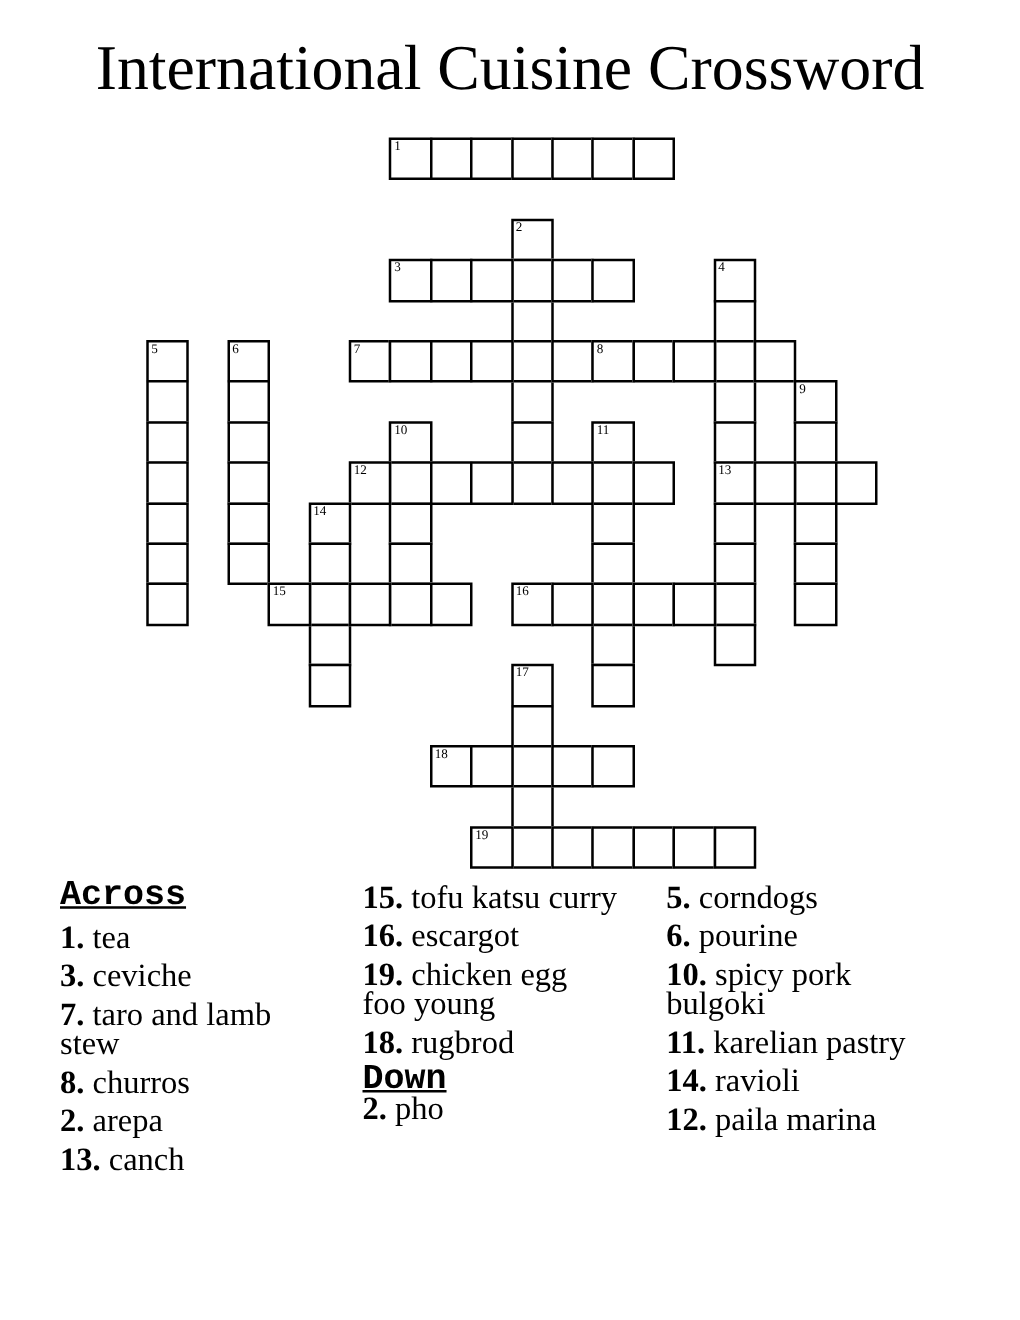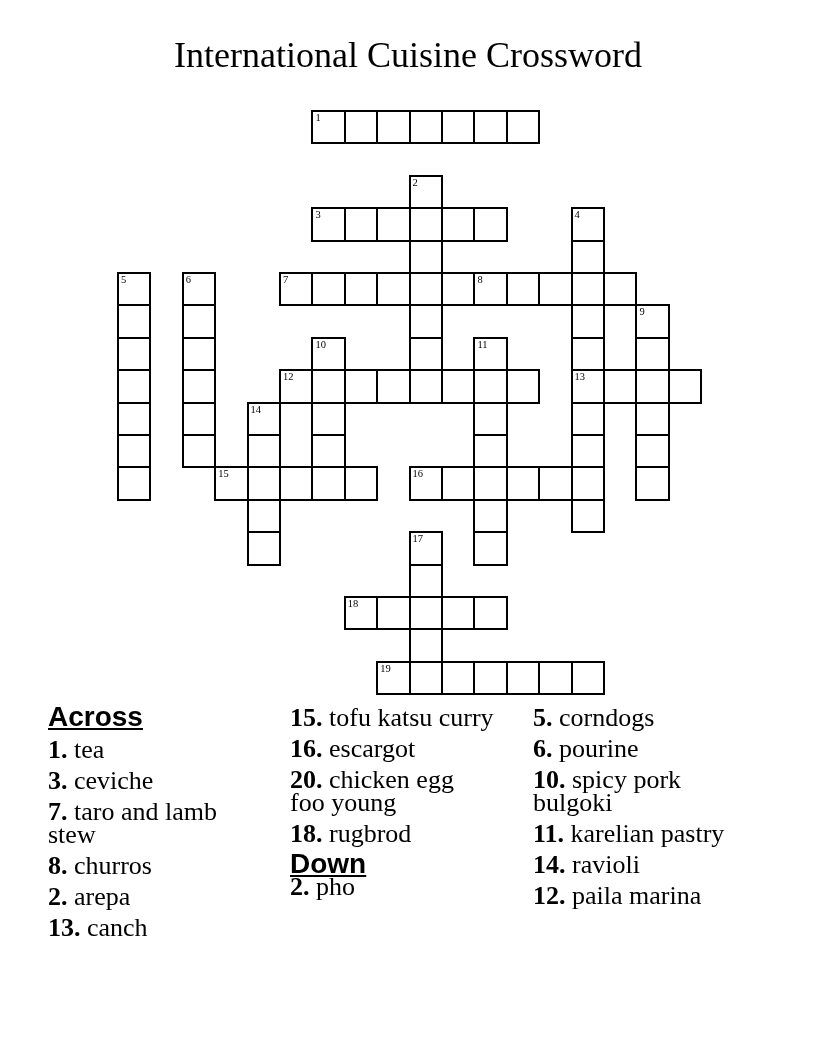--- a/index.html
+++ b/index.html
@@ -16,21 +16,21 @@
     font-family: "Liberation Serif", serif;
     color: #000000;
   }
   .title {
     position: absolute;
     top: 33px;
     left: 0;
     width: 816px;
     margin: 0;
     text-align: center;
-    font-size: 36px;
+    font-size: 51px;
     font-weight: normal;
     line-height: 45px;
     font-family: "Liberation Serif", serif;
   }
   .grid-layer {
     position: absolute;
     top: 0;
     left: 0;
     width: 816px;
     height: 1056px;
@@ -55,21 +55,21 @@
   .clue-col {
     position: absolute;
     top: 706px;
     width: 242px;
   }
   .clue-heading {
     font-size: 28px;
     font-weight: bold;
     line-height: 21px;
     text-decoration: underline;
-    font-family: Liberation Sans, sans-serif;
+    font-family: Liberation Mono, monospace;
   }
   .clue-heading.h-across { margin-bottom: 11px; }
   .clue-heading.h-down   { margin-bottom: 1px; }
   .clue {
     font-size: 26px;
     line-height: 23px;
     margin-bottom: 8px;
     font-family: "Liberation Serif", serif;
   }
   .clue .clue-num {
@@ -231,21 +231,21 @@
       <div class="clue"><span class="clue-num">1.</span> tea</div>
       <div class="clue"><span class="clue-num">3.</span> ceviche</div>
       <div class="clue"><span class="clue-num">7.</span> taro and lamb<br>stew</div>
       <div class="clue"><span class="clue-num">8.</span> churros</div>
       <div class="clue"><span class="clue-num">2.</span> arepa</div>
       <div class="clue"><span class="clue-num">13.</span> canch</div>
     </div>
   <div class="clue-col" id="clue-col-2" style="left:290px">
       <div class="clue"><span class="clue-num">15.</span> tofu katsu curry</div>
       <div class="clue"><span class="clue-num">16.</span> escargot</div>
-      <div class="clue"><span class="clue-num">20.</span> chicken egg<br>foo young</div>
+      <div class="clue"><span class="clue-num">19.</span> chicken egg<br>foo young</div>
       <div class="clue"><span class="clue-num">18.</span> rugbrod</div>
       <div class="clue-heading h-down">Down</div>
       <div class="clue"><span class="clue-num">2.</span> pho</div>
     </div>
   <div class="clue-col" id="clue-col-3" style="left:533px">
       <div class="clue"><span class="clue-num">5.</span> corndogs</div>
       <div class="clue"><span class="clue-num">6.</span> pourine</div>
       <div class="clue"><span class="clue-num">10.</span> spicy pork<br>bulgoki</div>
       <div class="clue"><span class="clue-num">11.</span> karelian pastry</div>
       <div class="clue"><span class="clue-num">14.</span> ravioli</div>

